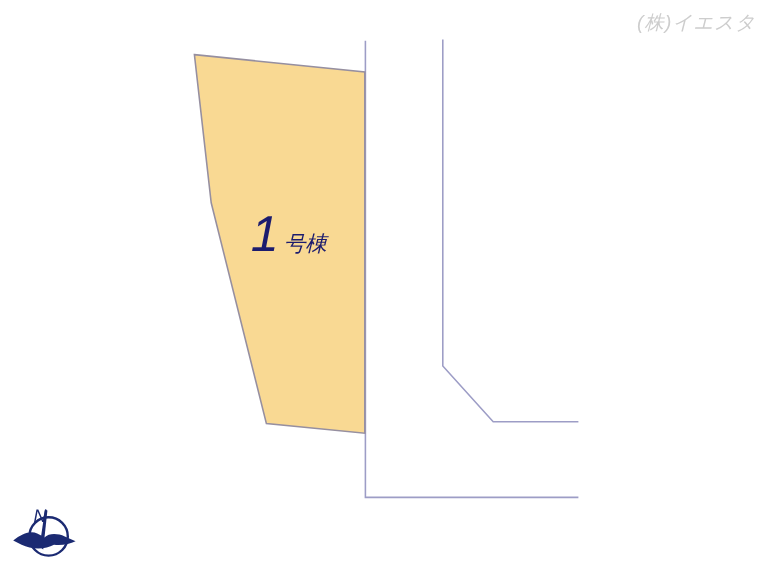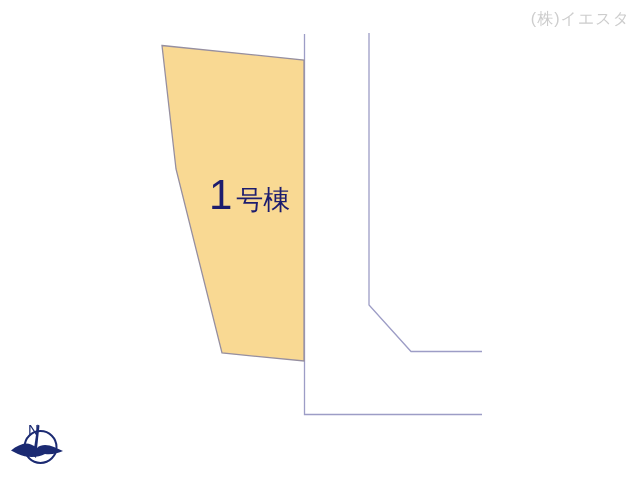--- a/index.html
+++ b/index.html
@@ -7,20 +7,21 @@
     padding: 0;
     background: #ffffff;
   }
   .canvas {
     position: relative;
     width: 640px;
     height: 480px;
     background: #ffffff;
     overflow: hidden;
     font-family: "Liberation Sans", sans-serif;
+    font-style: italic;
   }
   .plan-svg {
     position: absolute;
     left: 0;
     top: 0;
   }
   .road {
     fill: none;
     stroke-width: 1.3;
   }
@@ -42,21 +43,21 @@
     top: 174px;
     display: flex;
     align-items: baseline;
     color: #1C1C6E;
   }
   .lot-label .num {
     font-size: 42px;
     line-height: 1;
   }
   .lot-label .suffix {
-    font-size: 27px;
+    font-size: 18px;
     line-height: 1;
     margin-left: 4px;
   }
   .compass {
     position: absolute;
     left: 8px;
     top: 412px;
   }
   .compass-n {
     font-size: 15px;

